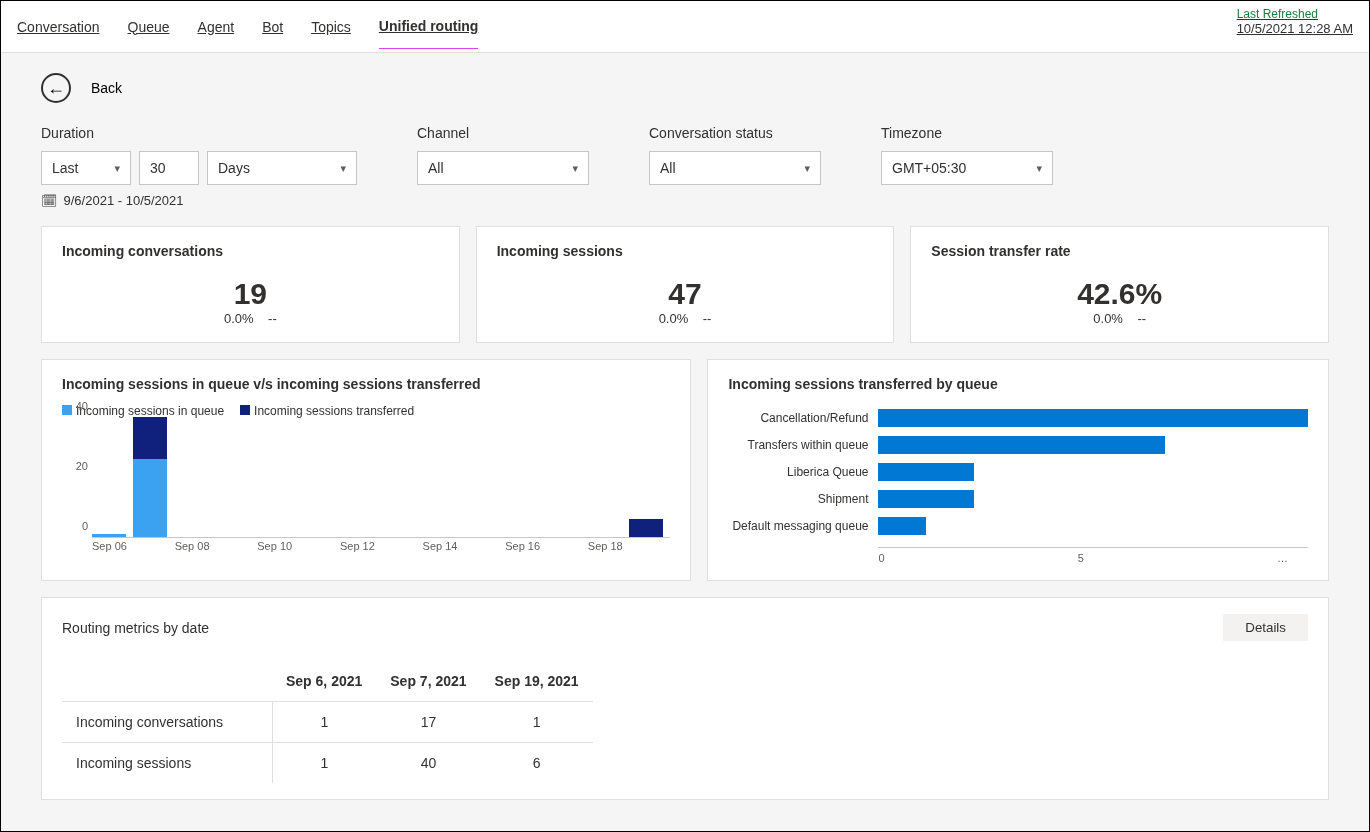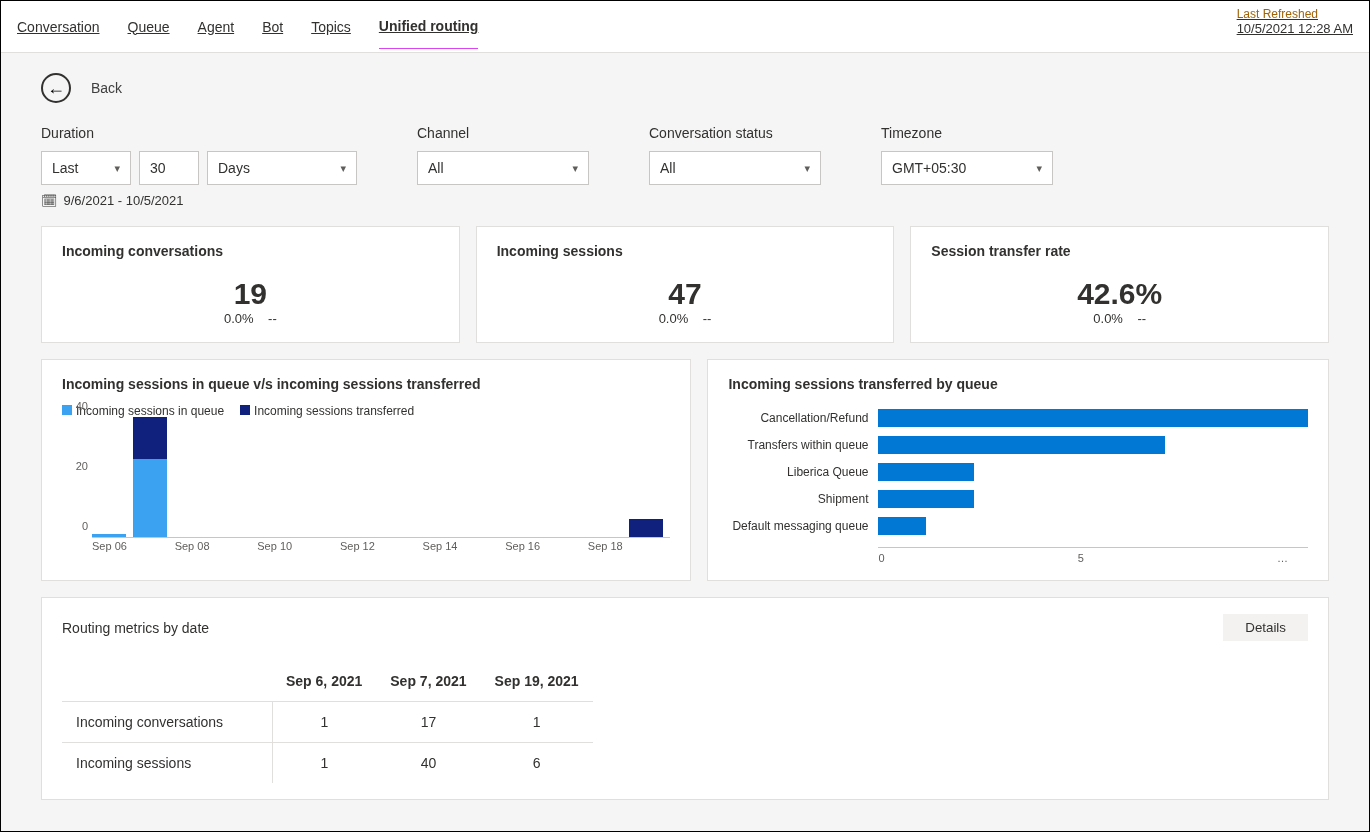--- a/index.html
+++ b/index.html
@@ -3,25 +3,25 @@
 <meta charset="utf-8">
 <style>
 * { box-sizing: border-box; margin: 0; padding: 0; }
 body { font-family: "Segoe UI", Arial, sans-serif; background: #fff; color: #323130; font-size: 14px; }
 .app { border: 1px solid #000; width: 1370px; height: 832px; overflow: hidden; display: flex; flex-direction: column; }
 .topbar { display: flex; justify-content: space-between; align-items: flex-start; padding: 0 16px; border-bottom: 1px solid #e1dfdd; height: 52px; text-decoration: underline; }
 .tabs { display: flex; gap: 28px; align-items: center; height: 100%; }
 .tab { padding: 14px 0; cursor: pointer; color: #323130; }
 .tab.active { font-weight: 600; border-bottom: 1px solid #d946ef; }
 .refresh { text-align: left; padding-top: 6px; font-size: 13px; }
-.refresh .lbl { color: #a16207; font-size: 12px; }
+.refresh .lbl { color: #15803d; font-size: 12px; }
 .page { background: #f5f5f5; flex: 1; padding: 20px 40px 0 40px; overflow: hidden; }
 .hdr { display: flex; align-items: center; gap: 20px; margin-bottom: 22px; }
 .backbtn { width: 30px; height: 30px; border: 2px solid #323130; border-radius: 50%; display: flex; align-items: center; justify-content: center; cursor: pointer; font-size: 18px; background: transparent; }
-.backlink { cursor: pointer; color: #404040; margin-right: 92px; }
+.backlink { cursor: pointer; color: #000000; margin-right: 92px; }
 .title { font-size: 28px; font-weight: 600; }
 .filters { display: flex; gap: 60px; margin-bottom: 6px; }
 .fgroup .flabel { font-size: 14px; margin-bottom: 10px; display: block; }
 .frow { display: flex; gap: 8px; }
 .sel { background: #fff; border: 1px solid #c8c6c4; height: 34px; padding: 0 10px; display: flex; align-items: center; justify-content: space-between; cursor: pointer; gap: 10px; }
 .sel .chev { font-size: 11px; color: #605e5c; }
 .w80 { width: 90px; } .w50 { width: 60px; } .w140 { width: 150px; } .w190 { width: 172px; }
 .daterange { font-size: 13px; color: #323130; margin-top: 8px; display: flex; align-items: center; gap: 6px; }
 .cards { display: flex; gap: 16px; margin-top: 18px; }
 .card { background: #fff; border: 1px solid #e1dfdd; padding: 16px 20px; }

